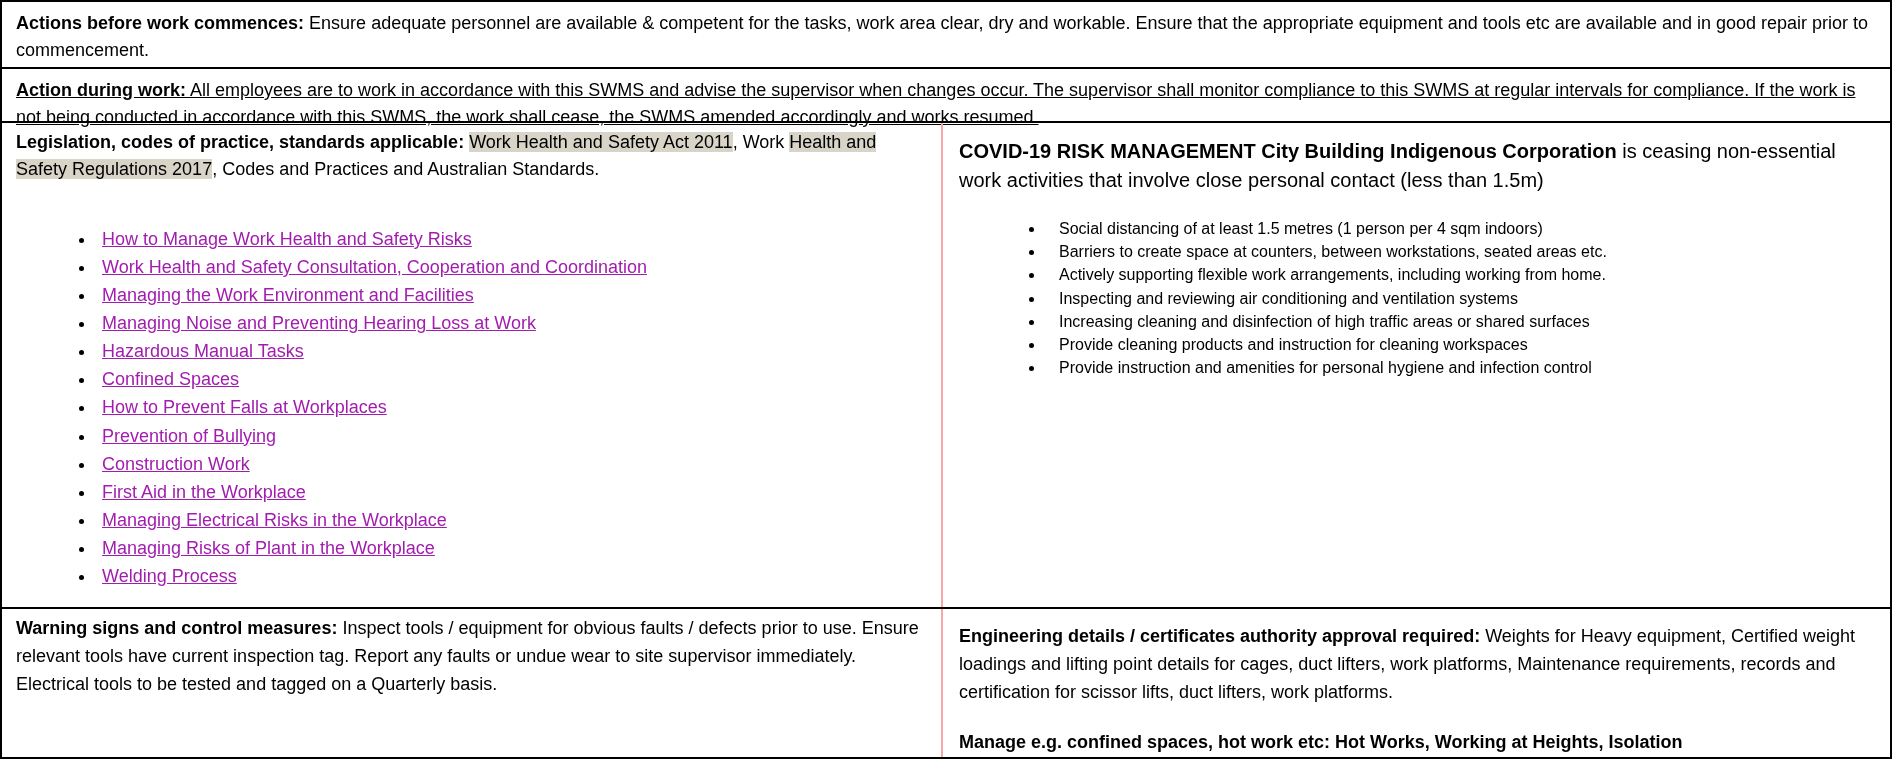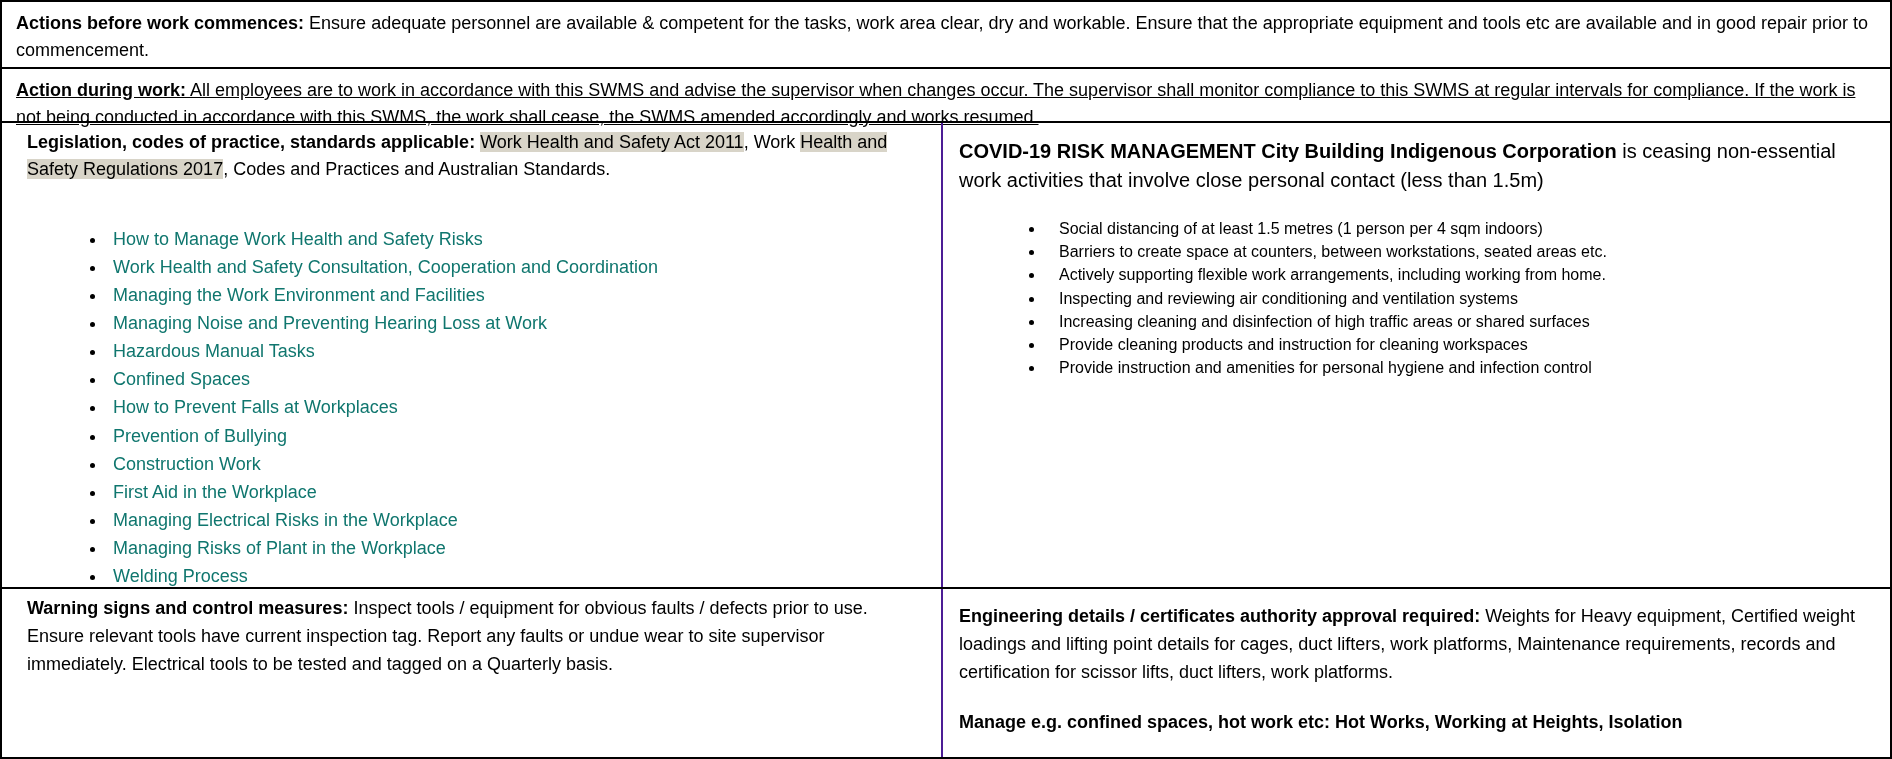--- a/index.html
+++ b/index.html
@@ -16,46 +16,47 @@
     display: flex;
     flex-direction: column;
     background: #fff;
   }
   .row { border-bottom: 2px solid #000; }
   .row:last-child { border-bottom: none; }
   .row-full { padding: 8px 14px; }
   .row-1 { height: 67px; }
   .row-2 { height: 54px; text-decoration: underline; }
   .row-3 { flex: 1; display: flex; min-height: 0; }
-  .row-4 { height: 168px; display: flex; border-radius: 27px; }
+  .row-4 { height: 148px; display: flex; border-radius: 27px; }
   .col-left {
     width: 941px;
-    border-right: 2px solid #4c1d95;
-    padding: 6px 25px;
+    border-right: 2px solid #fca5a5;
+    padding: 6px 14px;
     overflow: hidden;
   }
   .col-right {
     flex: 1;
     padding: 14px 16px;
     overflow: hidden;
   }
   p { margin: 0; }
   .body-text { font-size: 18px; line-height: 1.5; }
   b, .bold { font-weight: bold; }
   .hl { background: #d8d4c8; }
   
   .leg-list {
     margin: 42px 0 0 0;
     padding-left: 80px;
     font-size: 18px;
     line-height: 1.56;
   }
   .leg-list li { padding-left: 6px; }
   .link {
-    color: #0f766e;
+    text-decoration: underline;
+    color: #a21caf;
     cursor: pointer;
   }
   
   .covid-text { font-size: 20px; line-height: 1.45; }
   .covid-heading { margin-bottom: 22px; }
   .covid-list {
     margin: 0;
     padding-left: 86px;
     font-size: 16px;
     line-height: 1.45;

